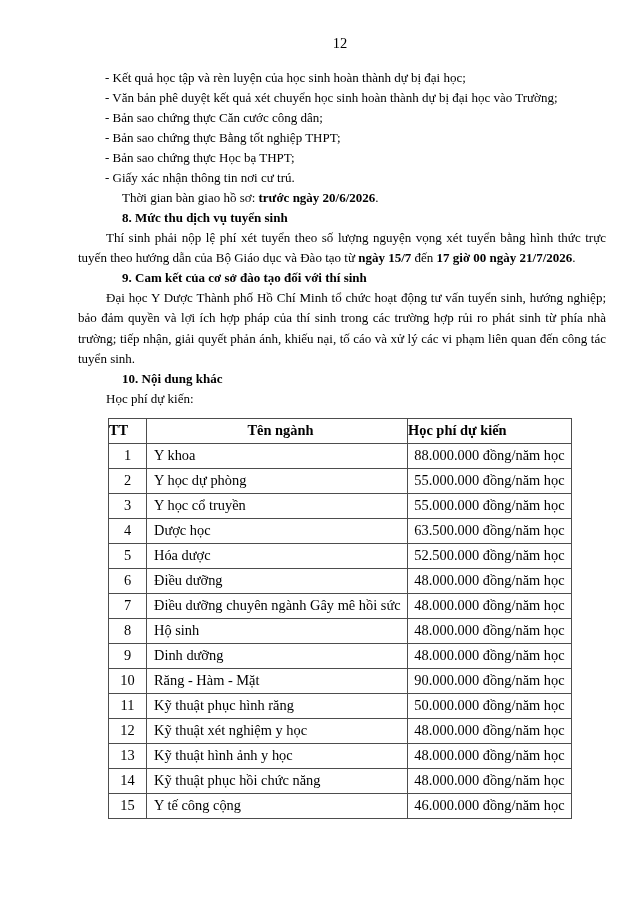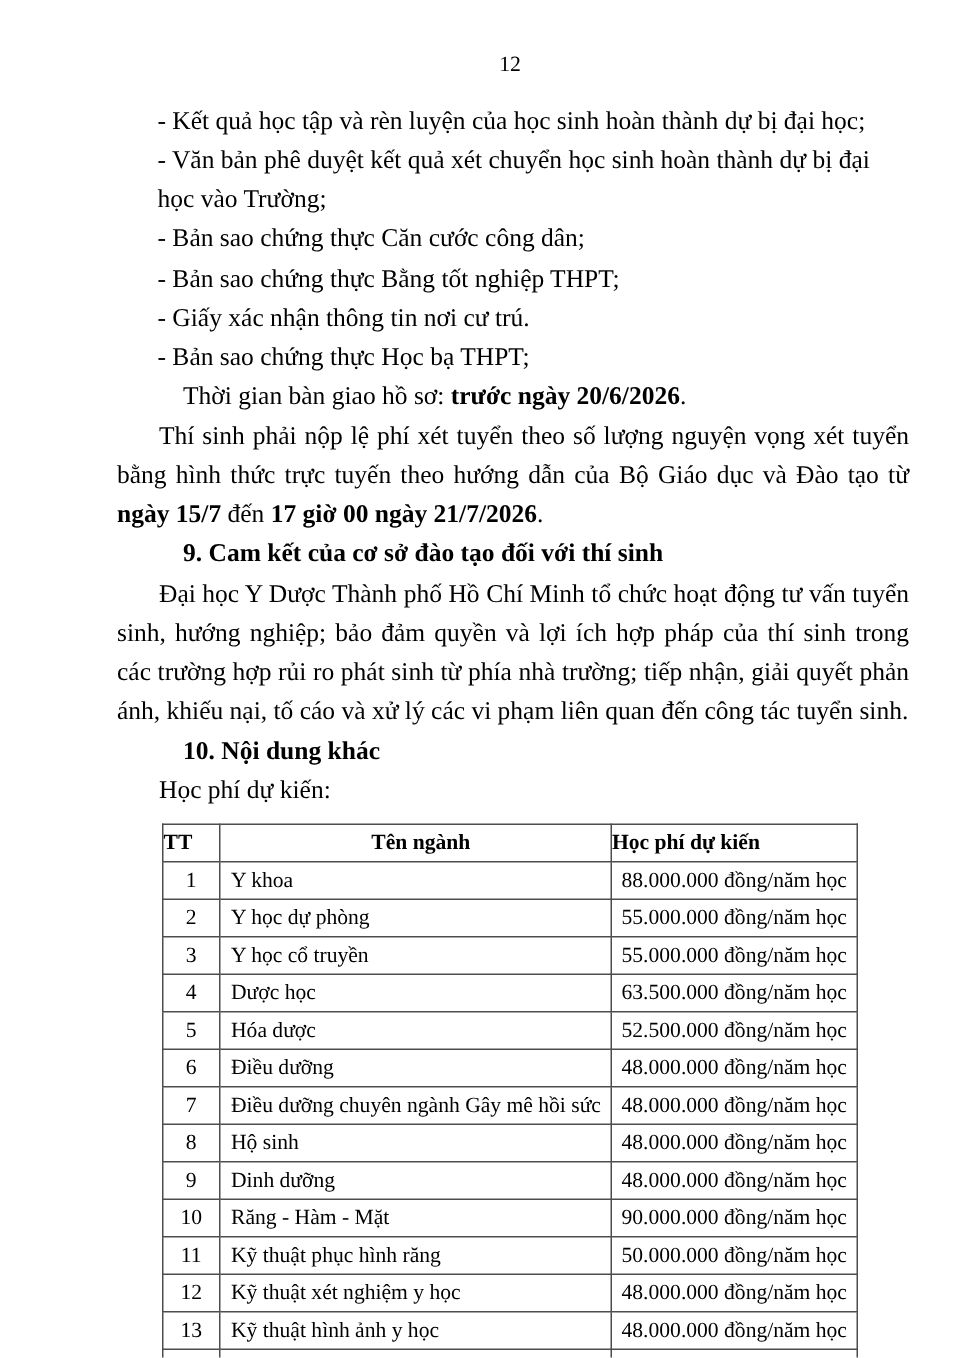--- a/index.html
+++ b/index.html
@@ -27,21 +27,21 @@
     font-size: 14.5px;
     padding-top: 36px;
     line-height: 1;
     margin-left: -4px;
   }
   .body-block {
     margin-top: 17px;
   }
   p {
     margin: 0;
-    font-size: 17px;
+    font-size: 13px;
     line-height: 1.545;
   }
   .dash-line {
     padding-left: 27px;
   }
   .flush {
     text-indent: 0;
     margin-left: 44px;
   }
   .indent {
@@ -89,25 +89,26 @@
 <div class="page">
 
   <div class="page-number">12</div>
 
   <div class="body-block">
 
     <p class="dash-line">- Kết quả học tập và rèn luyện của học sinh hoàn thành dự bị đại học;</p>
     <p class="dash-line">- Văn bản phê duyệt kết quả xét chuyển học sinh hoàn thành dự bị đại học vào Trường;</p>
     <p class="dash-line">- Bản sao chứng thực Căn cước công dân;</p>
     <p class="dash-line">- Bản sao chứng thực Bằng tốt nghiệp THPT;</p>
+    <p class="dash-line">- Bản sao chứng thực Học bạ THPT;</p>
     <p class="dash-line">- Giấy xác nhận thông tin nơi cư trú.</p>
-    <p class="dash-line">- Bản sao chứng thực Học bạ THPT;</p>
 
     <p class="flush"><span>Thời gian bàn giao hồ sơ: </span><b>trước ngày 20/6/2026</b><span>.</span></p>
 
+    <p class="section-head flush">8. Mức thu dịch vụ tuyển sinh</p>
     <p class="indent justify"><span>Thí sinh phải nộp lệ phí xét tuyển theo số lượng nguyện vọng xét tuyển bằng hình thức trực tuyến theo hướng dẫn của Bộ Giáo dục và Đào tạo từ </span><b>ngày 15/7</b><span> đến </span><b>17 giờ 00 ngày 21/7/2026</b><span>.</span></p>
 
     <p class="section-head flush">9. Cam kết của cơ sở đào tạo đối với thí sinh</p>
     <p class="indent justify">Đại học Y Dược Thành phố Hồ Chí Minh tổ chức hoạt động tư vấn tuyển sinh, hướng nghiệp; bảo đảm quyền và lợi ích hợp pháp của thí sinh trong các trường hợp rủi ro phát sinh từ phía nhà trường; tiếp nhận, giải quyết phản ánh, khiếu nại, tố cáo và xử lý các vi phạm liên quan đến công tác tuyển sinh.</p>
 
     <p class="section-head flush">10. Nội dung khác</p>
     <p class="sub-line">Học phí dự kiến:</p>
 
     <table class="fee-table">
       <thead>

